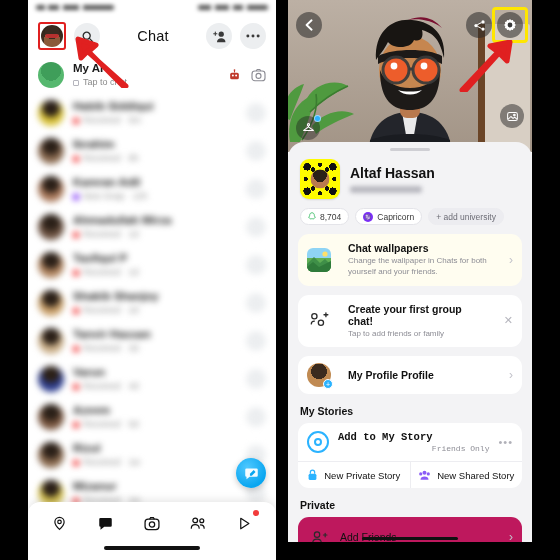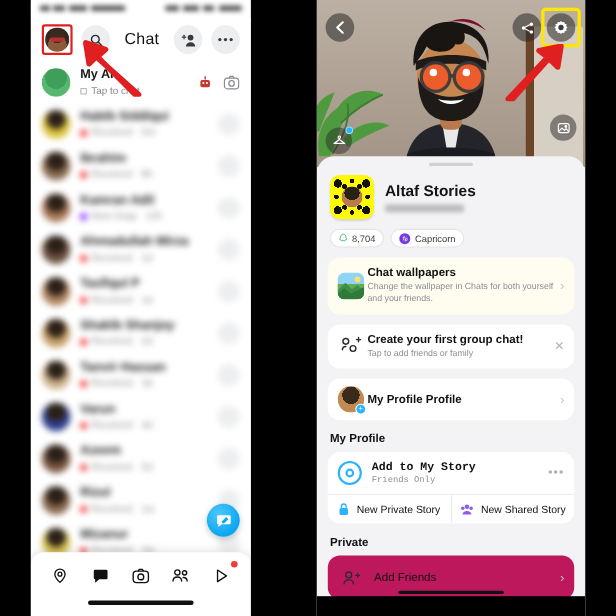--- a/index.html
+++ b/index.html
@@ -6,21 +6,21 @@
   html,body{ background:#000; }
   body{
     width:560px; height:560px;
     font-family:"Liberation Sans", sans-serif;
     overflow:hidden; position:relative;
   }
   .stage{ position:absolute; inset:0; background:#000; }
 
   
   .panel{ position:absolute; top:0; height:560px; overflow:hidden; background:#fff; }
-  .panel-left{ left:28px; width:200px; }
+  .panel-left{ left:28px; width:248px; }
   .panel-right{ left:288px; width:244px; }
 
   
   .statusbar{
     height:16px; background:#fff; position:relative;
     filter:blur(2.2px);
   }
   .sb-l{ position:absolute; left:8px; top:5px; width:78px; height:5px;
     background:linear-gradient(90deg,#555 0 12%,transparent 12% 16%,#555 16% 30%,transparent 30% 34%,#555 34% 55%,transparent 55% 60%,#555 60% 100%); border-radius:2px;}
   .sb-r{ position:absolute; right:8px; top:5px; width:70px; height:5px;
@@ -142,35 +142,35 @@
 
   .chips{ display:flex; gap:6px; margin:9px 2px 0; }
   .chip{
     display:flex;align-items:center;gap:4px; height:17px; padding:0 7px; border-radius:9px;
     background:#fff; border:1px solid #e4e4e9; font-size:8.5px; color:#3a3a3a; white-space:nowrap;
   }
   .chip-add{ background:#ececf0; border-color:#ececf0; color:#6d6d76; }
 
   .card{ background:#fff; border-radius:11px; margin-top:9px; padding:8px 9px; }
   .card-wall{ background:#fffdf0; }
-  .card-row{ display:flex; align-items:center; gap:3px; }
+  .card-row{ display:flex; align-items:center; gap:17px; }
   .card-ico{ width:24px;height:24px;border-radius:6px;flex:0 0 auto; display:flex;align-items:center;justify-content:center;}
   .card-title{ font-size:10.5px; font-weight:600; color:#111; }
   .card-sub{ font-size:8px; color:#8d8d95; line-height:1.35; margin-top:2px; }
   .chev{ color:#c2c2ca; font-size:12px; margin-left:auto; }
   .xbtn{ color:#b5b5bd; font-size:11px; margin-left:auto; }
 
   .sec-title{ font-size:10.5px; font-weight:700; color:#111; margin:11px 2px 6px; }
 
   .story-card{ background:#fff; border-radius:11px; overflow:hidden; }
   .story-top{ display:flex; align-items:center; gap:9px; padding:8px 9px; }
   .story-ring{ width:22px;height:22px;border-radius:50%;border:2px solid #2bb3ff; display:flex;align-items:center;justify-content:center;flex:0 0 auto;}
   .story-ring i{ width:8px;height:8px;border-radius:50%;border:2px solid #2bb3ff; display:block;}
   .story-name{ font-size:10.5px; font-weight:600; color:#111; }
-  .story-sub{ font-size:8px; color:#8d8d95; margin-top:1px; }
+  .story-sub{ font-size:8px; color:#8d8d95; margin-top:1px;text-align:right; }
   .dots3{ margin-left:auto; color:#b0b0b8; font-size:11px; letter-spacing:1px;}
   .story-split{ display:flex; border-top:1px solid #ededf1; }
   .story-half{ flex:1; display:flex; align-items:center; justify-content:center; gap:6px; padding:7px 2px; font-size:9.5px; color:#111; }
   .story-half + .story-half{ border-left:1px solid #ededf1; }
 
   .friend-card{ background:#be185d; border-radius:11px; padding:8px 9px; display:flex; align-items:center; gap:9px; }
   .friend-label{ font-size:10.5px; color:#111; }
 
   .r-home{ position:absolute; left:50%; transform:translateX(-50%); bottom:4px; width:96px;height:3.5px;border-radius:2px;background:#111;}
   .r-bottom-fade{ position:absolute; left:0;right:0;bottom:0;height:18px;background:#000;}
@@ -539,35 +539,38 @@
 
     <div class="sheet">
       <div class="grabber"></div>
 
       <div class="prof-top">
         <div class="snapcode">
           <div class="sc-dots"></div>
           <div class="sc-face"></div>
         </div>
         <div>
-          <div class="prof-name">Altaf Stories</div>
+          <div class="prof-name">Altaf Hassan</div>
           <div class="prof-user"></div>
         </div>
       </div>
 
       <div class="chips">
         <div class="chip">
           <svg width="8" height="9" viewBox="0 0 18 20" fill="none" stroke="#3fbf6a" stroke-width="2">
             <path d="M9 1.6c3.4 0 5.2 2.6 5.2 5.6 0 3.2 1.6 4 2.6 4.6-1 1-2.4 1-3 1.8-.6.8-.8 2-1.8 2-1 0-1.6-.8-3-.8s-2 .8-3 .8c-1 0-1.2-1.2-1.8-2-.6-.8-2-0.8-3-1.8 1-.6 2.6-1.4 2.6-4.6C3.8 4.2 5.6 1.6 9 1.6z"></path>
           </svg>
           <span>8,704</span>
         </div>
         <div class="chip">
           <span style="width:10px;height:10px;border-radius:50%;background:#7b2ff7;display:flex;align-items:center;justify-content:center;color:#fff;font-size:6px;">♑</span>
           <span>Capricorn</span>
+        </div>
+        <div class="chip chip-add">
+          <span>+ add university</span>
         </div>
       </div>
 
       <div class="card card-wall">
         <div class="card-row">
           <div class="card-ico" style="background:linear-gradient(180deg,#8fd4f5 0 42%,#5fae55 42%);overflow:hidden;position:relative;">
             <svg width="24" height="24" viewBox="0 0 24 24" style="position:absolute;inset:0;">
               <circle cx="18" cy="6" r="2.6" fill="#ffe06a"></circle>
               <path d="M0 16 L7 9 L13 15 L18 11 L24 17 L24 24 L0 24 Z" fill="#3f8f48"></path>
               <path d="M0 19 L6 14 L12 19 L24 13 L24 24 L0 24 Z" fill="#2f7a3a"></path>
@@ -604,21 +607,21 @@
           <div class="card-ico" style="border-radius:50%;background:radial-gradient(circle at 50% 35%,#3a2a1e 0 40%,transparent 40%),#c08a52;position:relative;">
             <span style="position:absolute;right:-2px;bottom:-2px;width:10px;height:10px;border-radius:50%;background:#2bb3ff;border:1.5px solid #fff;display:flex;align-items:center;justify-content:center;color:#fff;font-size:7px;line-height:1;">+</span>
           </div>
           <div style="flex:1;">
             <div class="card-title">My Profile Profile</div>
           </div>
           <span class="chev">›</span>
         </div>
       </div>
 
-      <div class="sec-title">My Profile</div>
+      <div class="sec-title">My Stories</div>
 
       <div class="story-card">
         <div class="story-top">
           <div class="story-ring">
               <i></i>
             </div>
           <div style="flex:1;font-family:Liberation Mono, monospace;">
             <div class="story-name">Add to My Story</div>
             <div class="story-sub">Friends Only</div>
           </div>

